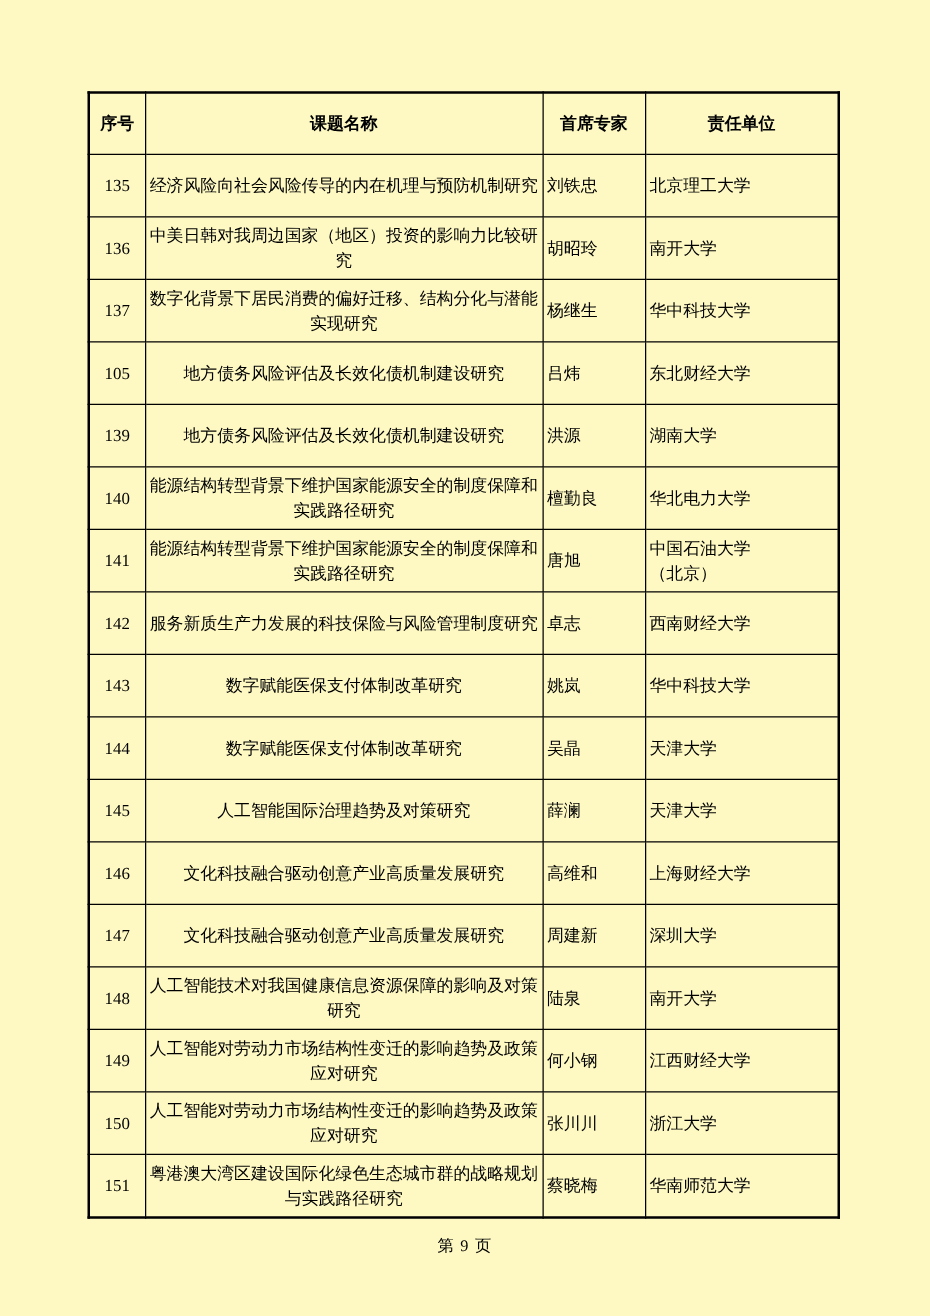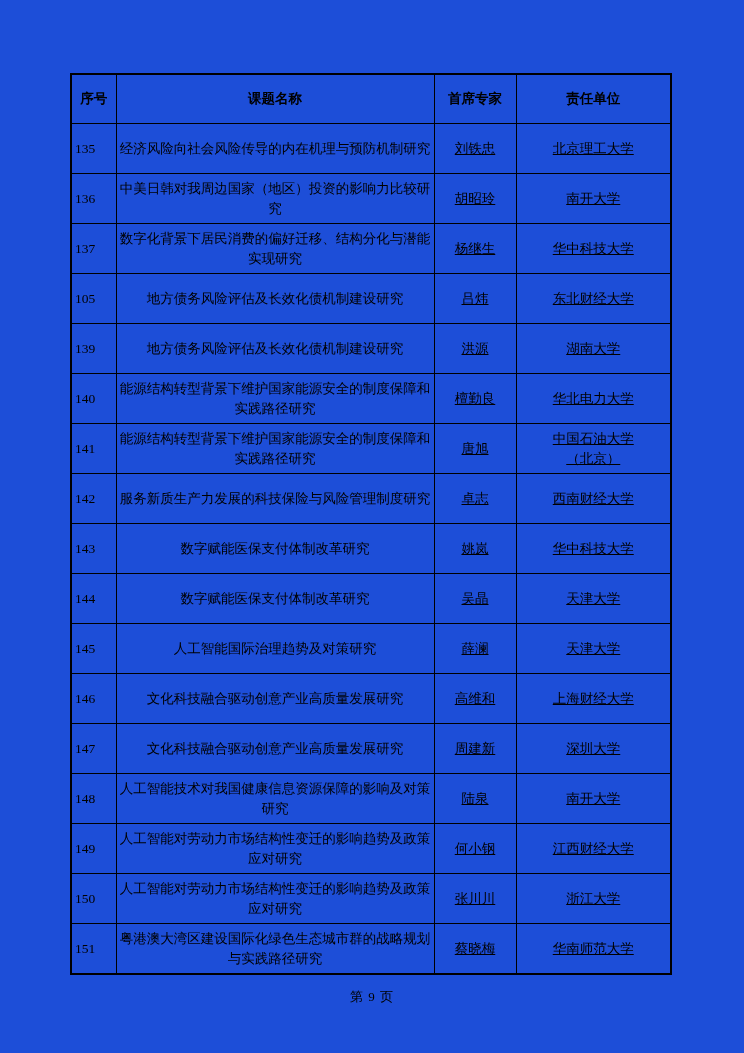--- a/index.html
+++ b/index.html
@@ -10,21 +10,21 @@
   body {
     width: 744px;
     height: 1053px;
     position: relative;
     font-family: "Liberation Serif", "DejaVu Serif", serif;
     color: #000000;
   }
   .sheet {
     position: absolute;
     inset: 0;
-    background: #1d4ed8;
+    background: #fef9c3;
   }
   table.projects {
     position: absolute;
     left: 70px;
     top: 73px;
     width: 600px;
     border-collapse: collapse;
     table-layout: fixed;
     border: 2px solid #000000;
   }
@@ -41,33 +41,32 @@
     font-family: "Liberation Sans", "DejaVu Sans", sans-serif;
     font-weight: bold;
     font-size: 13.5px;
     text-align: center;
     height: 44px;
   }
   table.projects td {
     height: 45px;
   }
   td.c-no {
-    text-align: left;
+    text-align: center;
     font-size: 13px;
   }
   td.c-title {
     text-align: center;
     padding-left: 5px;
     padding-right: 6px;
   }
   td.c-expert,
   td.c-unit {
-    text-align: center;
+    text-align: left;
     white-space: pre-line;
-    text-decoration: underline;
   }
   .footer {
     position: absolute;
     left: 0;
     top: 988px;
     width: 744px;
     text-align: center;
     font-size: 13px;
     letter-spacing: 1px;
   }

